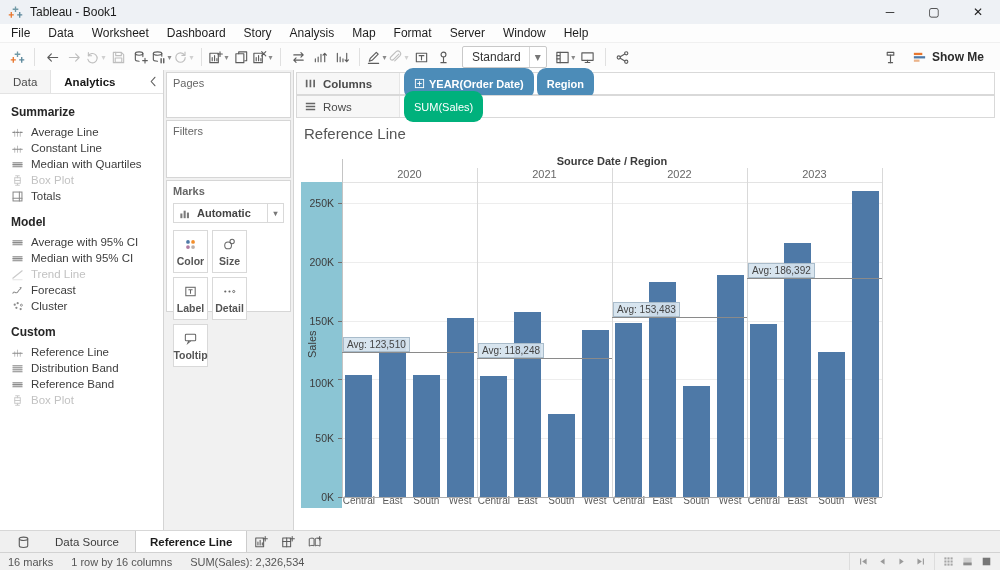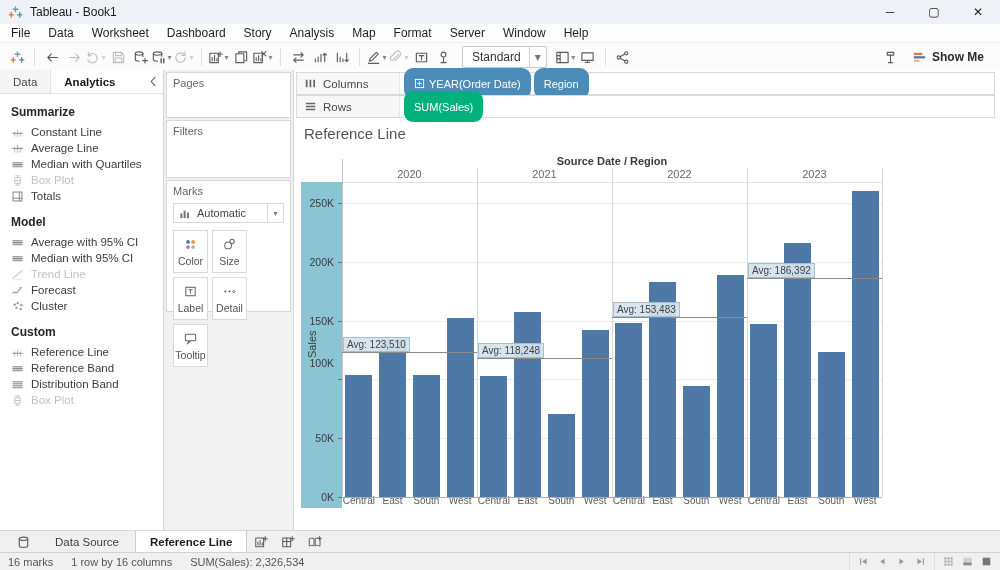--- a/index.html
+++ b/index.html
@@ -355,34 +355,34 @@
                 <path d="M9.5 3.5L5.5 8l4 4.5"></path>
               </svg>
             </span>
           </div>
         </div>
       <div id="panelsections">
           <div class="sectitle">Summarize</div>
           <div class="aitem">
             <span class="ic">
               <svg viewBox="0 0 14 14" fill="none" stroke="#8a8a8a" stroke-width="1.1" stroke-linecap="round">
+                <path d="M4 11V5.4M7 11V3.6M10 11V6.4" opacity=".55"></path>
+                <path d="M2 6.8h10" stroke-width="1.3" stroke-dasharray="2.4 1.4"></path>
+              </svg>
+            </span>
+            <span>Average Line</span>
+          </div>
+          <div class="aitem">
+            <span class="ic">
+              <svg viewBox="0 0 14 14" fill="none" stroke="#8a8a8a" stroke-width="1.1" stroke-linecap="round">
                 <path d="M4 11V6.2M7 11V4.4M10 11V7" opacity=".55"></path>
                 <path d="M2 7.8h10" stroke-width="1.3"></path>
               </svg>
             </span>
             <span>Constant Line</span>
-          </div>
-          <div class="aitem">
-            <span class="ic">
-              <svg viewBox="0 0 14 14" fill="none" stroke="#8a8a8a" stroke-width="1.1" stroke-linecap="round">
-                <path d="M4 11V5.4M7 11V3.6M10 11V6.4" opacity=".55"></path>
-                <path d="M2 6.8h10" stroke-width="1.3" stroke-dasharray="2.4 1.4"></path>
-              </svg>
-            </span>
-            <span>Average Line</span>
           </div>
           <div class="aitem">
             <span class="ic">
               <svg viewBox="0 0 14 14">
                 <rect x="2" y="5" width="10" height="4.5" fill="#e1e1e1"></rect>
                 <g fill="none" stroke="#8a8a8a" stroke-width="1.1" stroke-linecap="round">
                   <path d="M2 5h10M2 9.5h10"></path>
                   <path d="M2 7.2h10" stroke-width="1.3"></path>
                 </g>
               </svg>
@@ -469,61 +469,61 @@
               <svg viewBox="0 0 14 14" fill="none" stroke="#8a8a8a" stroke-width="1.1" stroke-linecap="round">
                 <path d="M4 11V6.2M7 11V4.4M10 11V7" opacity=".55"></path>
                 <path d="M2 7.8h10" stroke-width="1.3"></path>
               </svg>
             </span>
             <span>Reference Line</span>
           </div>
           <div class="aitem">
             <span class="ic">
               <svg viewBox="0 0 14 14">
+                <rect x="2" y="4" width="10" height="6.5" fill="#ececec"></rect>
+                <g fill="none" stroke="#8a8a8a" stroke-width="1.1" stroke-linecap="round">
+                  <path d="M2 4h10M2 10.5h10M2 6.2h10M2 8.4h10"></path>
+                </g>
+              </svg>
+            </span>
+            <span>Distribution Band</span>
+          </div>
+          <div class="aitem">
+            <span class="ic">
+              <svg viewBox="0 0 14 14">
                 <rect x="2" y="5" width="10" height="4.5" fill="#e1e1e1"></rect>
                 <g fill="none" stroke="#8a8a8a" stroke-width="1.1" stroke-linecap="round">
                   <path d="M2 5h10M2 9.5h10"></path>
                   <path d="M2 7.2h10" stroke-width="1.3"></path>
                 </g>
               </svg>
             </span>
             <span>Reference Band</span>
           </div>
-          <div class="aitem">
-            <span class="ic">
-              <svg viewBox="0 0 14 14">
-                <rect x="2" y="4" width="10" height="6.5" fill="#ececec"></rect>
-                <g fill="none" stroke="#8a8a8a" stroke-width="1.1" stroke-linecap="round">
-                  <path d="M2 4h10M2 10.5h10M2 6.2h10M2 8.4h10"></path>
-                </g>
-              </svg>
-            </span>
-            <span>Distribution Band</span>
-          </div>
           <div class="aitem disabled">
             <span class="ic">
               <svg viewBox="0 0 14 14" fill="none" stroke="#8a8a8a" stroke-width="1.1" stroke-linecap="round">
                 <path d="M7 1.8v2.2M7 12.2V10M5 1.8h4M5 12.2h4"></path>
                 <rect x="4" y="4" width="6" height="6"></rect>
                 <path d="M4 7h6"></path>
               </svg>
             </span>
             <span>Box Plot</span>
           </div>
         </div>
     </div>
 
     <div class="cardscol">
       <div class="card" style="top:2px;height:36px;">
         <span class="cardlbl">Pages</span>
       </div>
       <div class="card" style="top:50px;height:48px;">
         <span class="cardlbl">Filters</span>
       </div>
-      <div class="card" style="top:110px;height:122px;">
+      <div class="card" style="top:110px;height:122px;font-weight:bold;">
         <span class="cardlbl">Marks</span>
         <div class="markdd">
           <span class="ic">
               <svg viewBox="0 0 16 16">
                 <rect x="2.5" y="8" width="2.2" height="5" fill="#7a7a7a"></rect>
                 <rect x="6" y="5" width="2.2" height="8" fill="#7a7a7a"></rect>
                 <rect x="9.5" y="7" width="2.2" height="6" fill="#7a7a7a"></rect>
               </svg>
             </span>
           <span>Automatic</span>
@@ -576,21 +576,21 @@
                   <path d="M6 10.5L5 13.2l3.2-2.7"></path>
                 </svg>
               </span>
               <span>Tooltip</span>
             </div>
           </div>
       </div>
     </div>
 
     <div class="worksheet">
-      <div class="shelf" style="top:2px;">
+      <div class="shelf" style="top:2px;font-weight:bold;">
         <div class="shelflabel">
           <span class="ic">
               <svg viewBox="0 0 16 16">
                 <rect x="3" y="4" width="1.8" height="8" fill="#666"></rect>
                 <rect x="7" y="4" width="1.8" height="8" fill="#666"></rect>
                 <rect x="11" y="4" width="1.8" height="8" fill="#666"></rect>
               </svg>
             </span>
           <span>Columns</span>
         </div>
@@ -637,21 +637,21 @@
         <div class="axis-right"></div>
         <div class="plot-top"></div>
         <div class="axis-bottom"></div>
       <div class="ytickmark" style="top:342px;"></div>
           <div class="ytick" style="top:336px;">0K</div>
           <div class="gridline" style="top:283.2px;"></div>
           <div class="ytickmark" style="top:283.2px;"></div>
           <div class="ytick" style="top:277.2px;">50K</div>
           <div class="gridline" style="top:224.4px;"></div>
           <div class="ytickmark" style="top:224.4px;"></div>
-          <div class="ytick" style="top:202px;">100K</div>
+          <div class="ytick" style="top:222px;">100K</div>
           <div class="gridline" style="top:165.6px;"></div>
           <div class="ytickmark" style="top:165.6px;"></div>
           <div class="ytick" style="top:159.6px;">150K</div>
           <div class="gridline" style="top:106.80000000000001px;"></div>
           <div class="ytickmark" style="top:106.80000000000001px;"></div>
           <div class="ytick" style="top:100.80000000000001px;">200K</div>
           <div class="gridline" style="top:48px;"></div>
           <div class="ytickmark" style="top:48px;"></div>
           <div class="ytick" style="top:42px;">250K</div>
           <div class="yearlbl" style="left:41px;width:135px;">2020</div>

